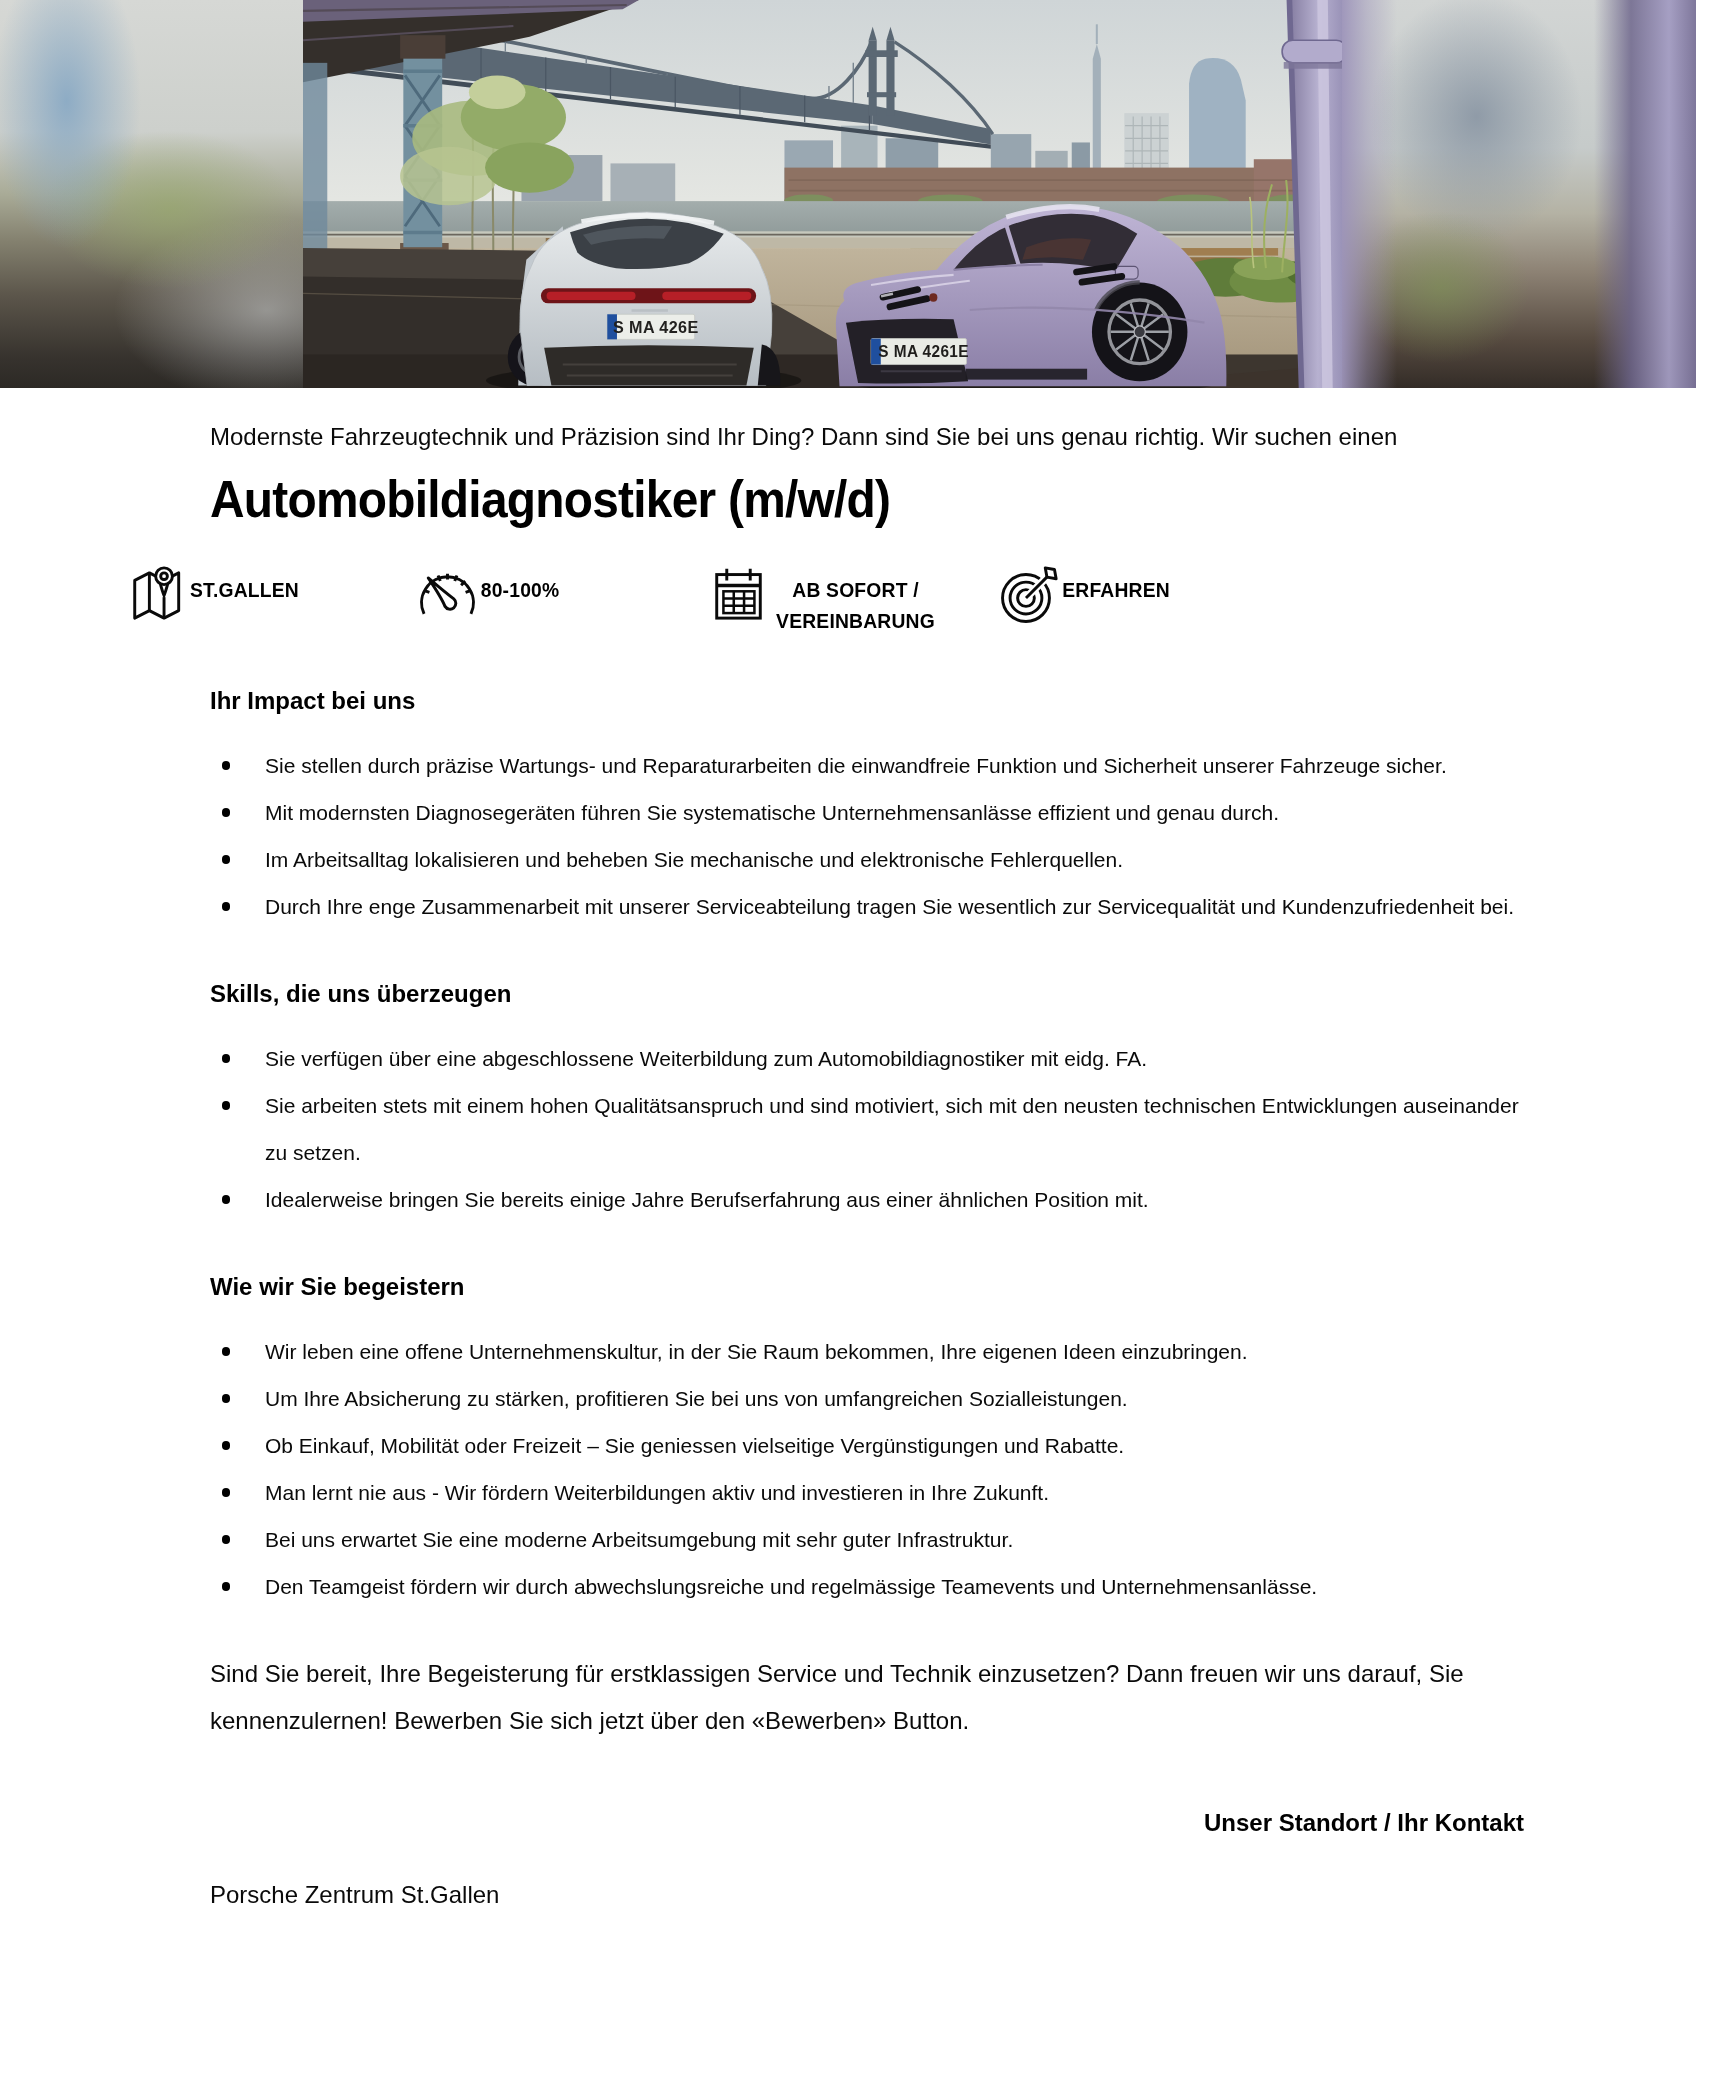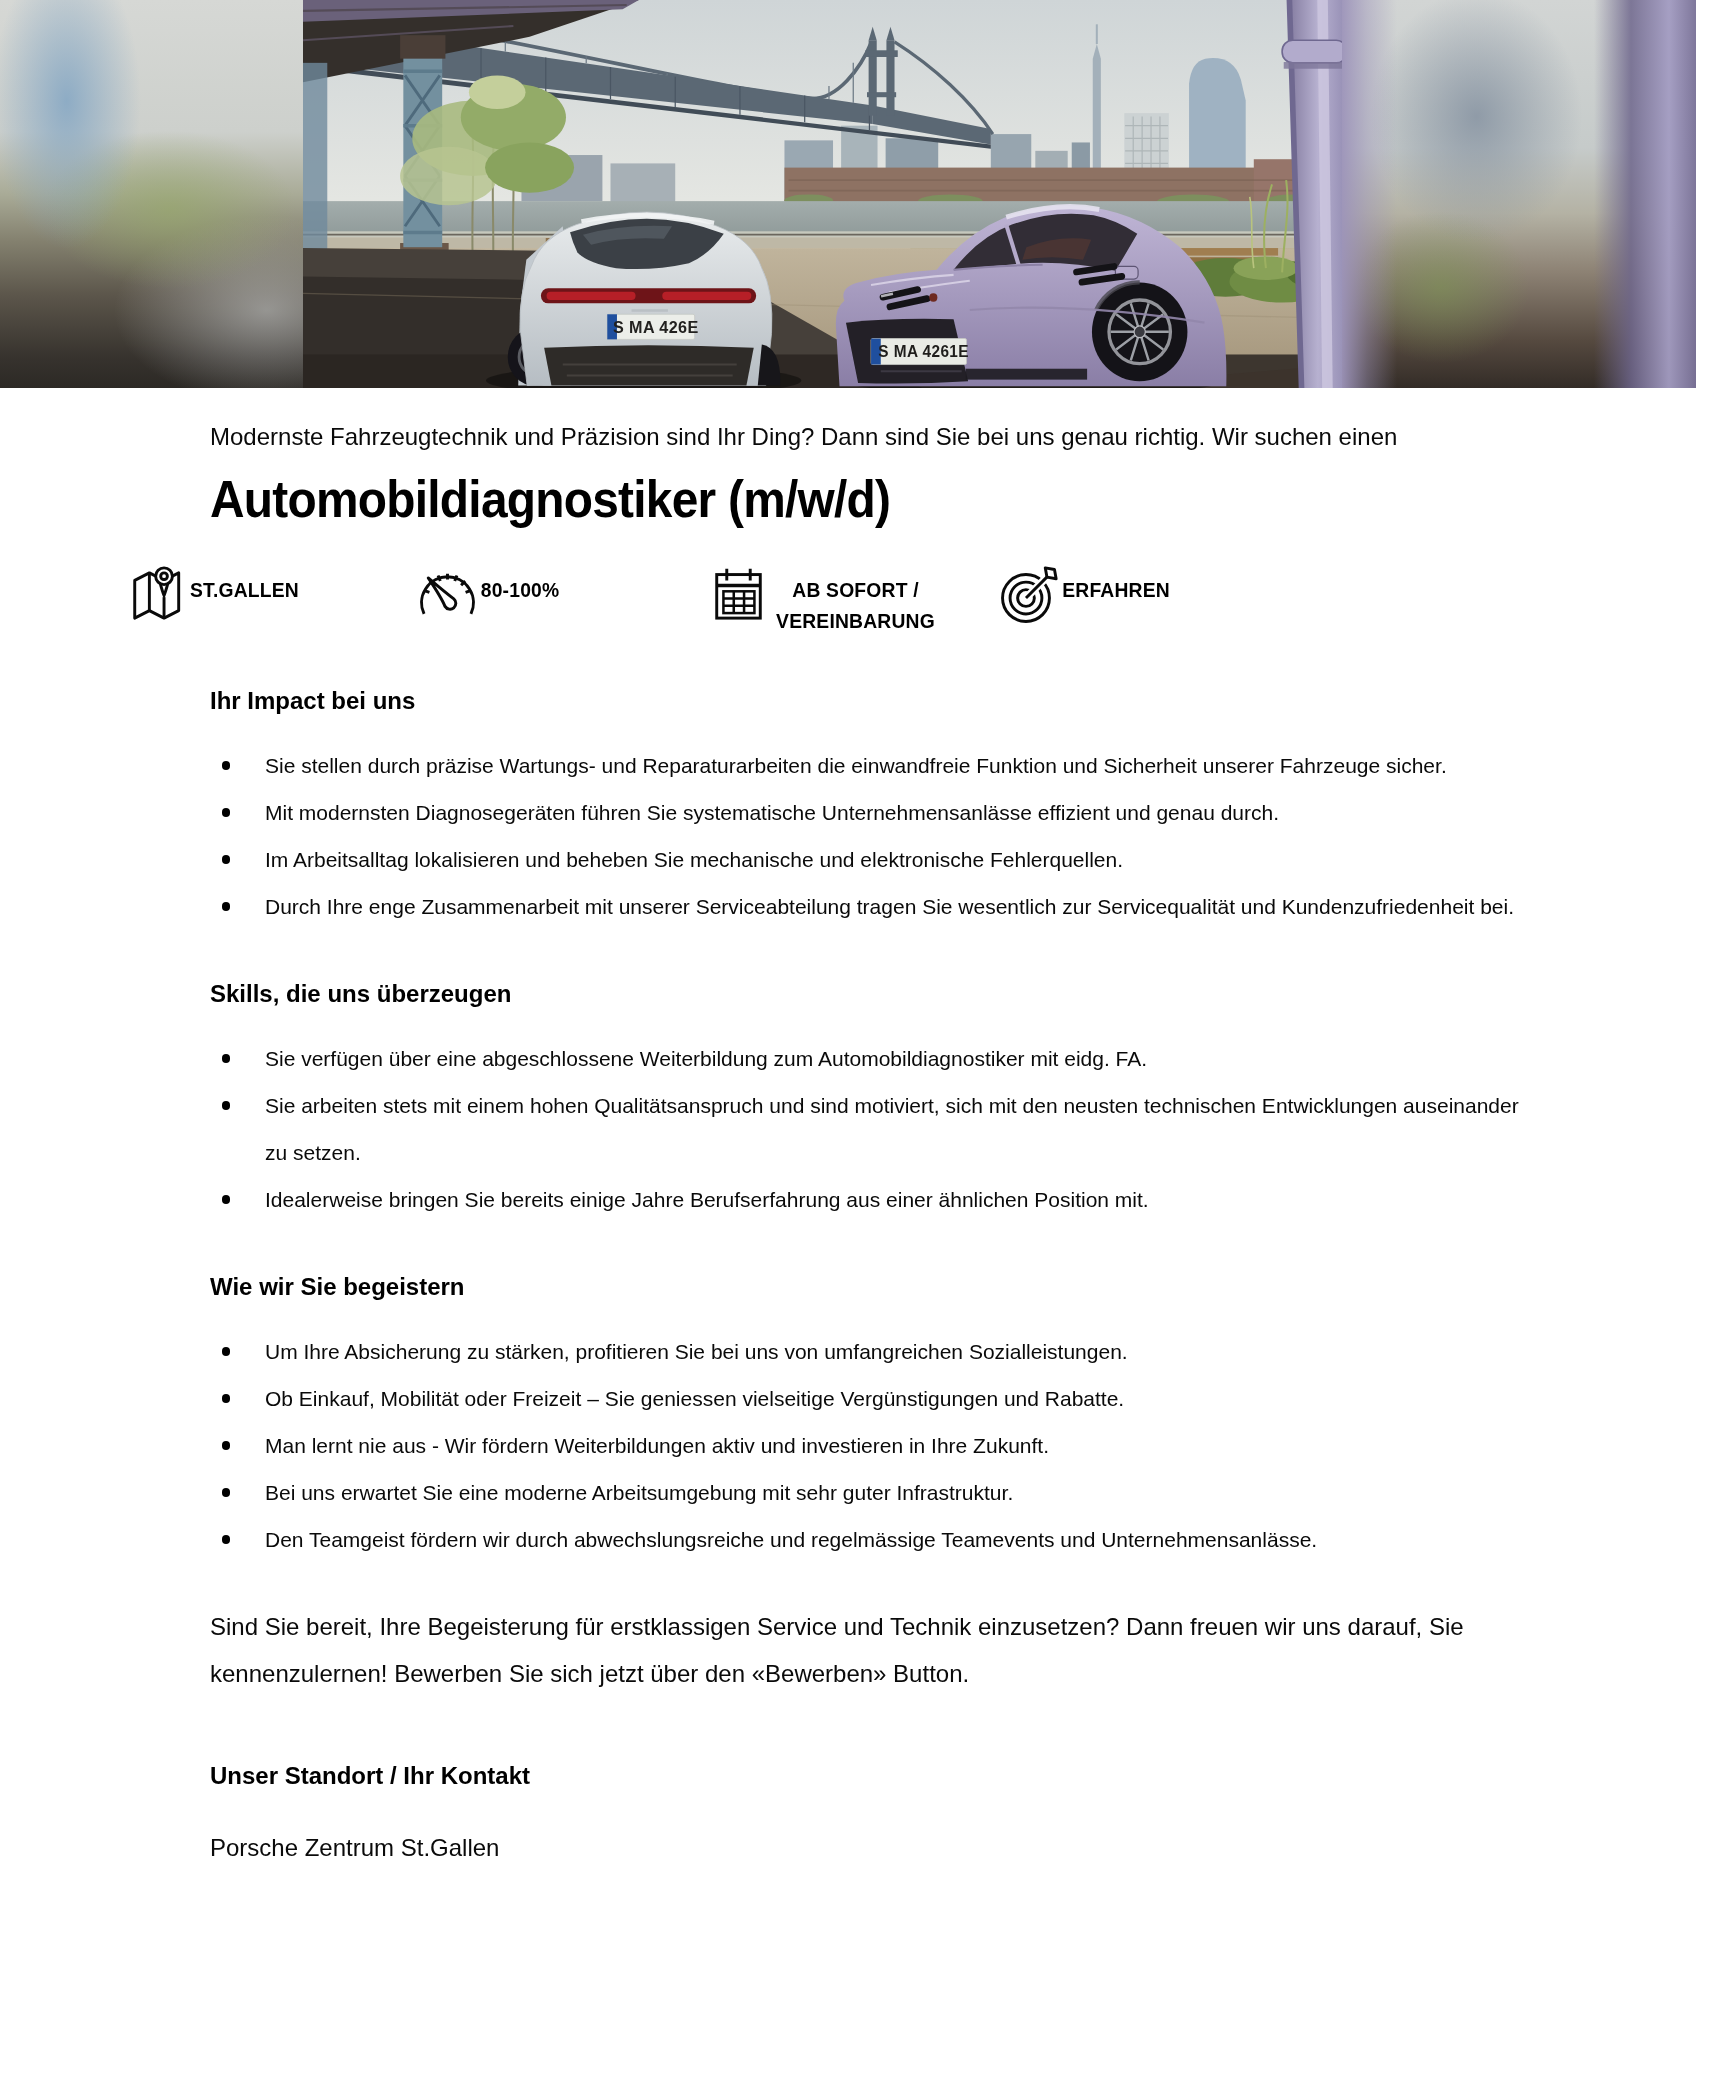--- a/index.html
+++ b/index.html
@@ -32,21 +32,21 @@
   .fact svg{width:67px;height:67px;}
   .fact-label{margin-top:12.6px;font-size:19.3px;line-height:31px;font-weight:bold;text-align:center;
       max-width:168px;letter-spacing:0.2px;color:#000;}
   
   h3.sec{margin:40px 0 0;font-size:24px;line-height:48px;font-weight:bold;color:#000;}
   ul.blist{list-style:none;margin:17px 0 0;padding:0;}
   ul.blist li{position:relative;padding:0 4.2px 0 55px;font-size:21px;line-height:47px;color:#0a0a0a;}
   ul.blist li::before{content:"";position:absolute;left:11.7px;top:19.3px;width:8.8px;height:8.8px;
       border-radius:50%;background:#000;}
   .closing{margin:40px -25px 0 0;font-size:24px;line-height:47px;color:#0a0a0a;}
-  h3.contact-h{margin:55px 0 0;font-size:24px;line-height:48px;font-weight:bold;color:#000;}
+  h3.contact-h{margin:55px 0 0;font-size:24px;line-height:48px;font-weight:bold;color:#000;text-align:right;}
   .contact{margin:23.5px 0 0;}
   .contact p{margin:0;font-size:24px;line-height:50px;color:#0a0a0a;}
 </style>
 </head>
 <body>
 
 <div class="page">
 
   <div class="hero">
     <div class="hero-blur hero-blur-left"></div>
@@ -309,20 +309,21 @@
 
     <h3 class="sec">Skills, die uns überzeugen</h3>
     <ul class="blist">
       <li>Sie verfügen über eine abgeschlossene Weiterbildung zum Automobildiagnostiker mit eidg. FA.</li>
       <li>Sie arbeiten stets mit einem hohen Qualitätsanspruch und sind motiviert, sich mit den neusten technischen Entwicklungen auseinander zu setzen.</li>
       <li>Idealerweise bringen Sie bereits einige Jahre Berufserfahrung aus einer ähnlichen Position mit.</li>
     </ul>
 
     <h3 class="sec">Wie wir Sie begeistern</h3>
     <ul class="blist">
+      <li>Wir leben eine offene Unternehmenskultur, in der Sie Raum bekommen, Ihre eigenen Ideen einzubringen.</li>
       <li>Um Ihre Absicherung zu stärken, profitieren Sie bei uns von umfangreichen Sozialleistungen.</li>
       <li>Ob Einkauf, Mobilität oder Freizeit – Sie geniessen vielseitige Vergünstigungen und Rabatte.</li>
       <li>Man lernt nie aus - Wir fördern Weiterbildungen aktiv und investieren in Ihre Zukunft.</li>
       <li>Bei uns erwartet Sie eine moderne Arbeitsumgebung mit sehr guter Infrastruktur.</li>
       <li>Den Teamgeist fördern wir durch abwechslungsreiche und regelmässige Teamevents und Unternehmensanlässe.</li>
     </ul>
 
     <p class="closing">Sind Sie bereit, Ihre Begeisterung für erstklassigen Service und Technik einzusetzen? Dann freuen wir uns darauf, Sie kennenzulernen! Bewerben Sie sich jetzt über den «Bewerben» Button.</p>
 
     <h3 class="contact-h">Unser Standort / Ihr Kontakt</h3>

